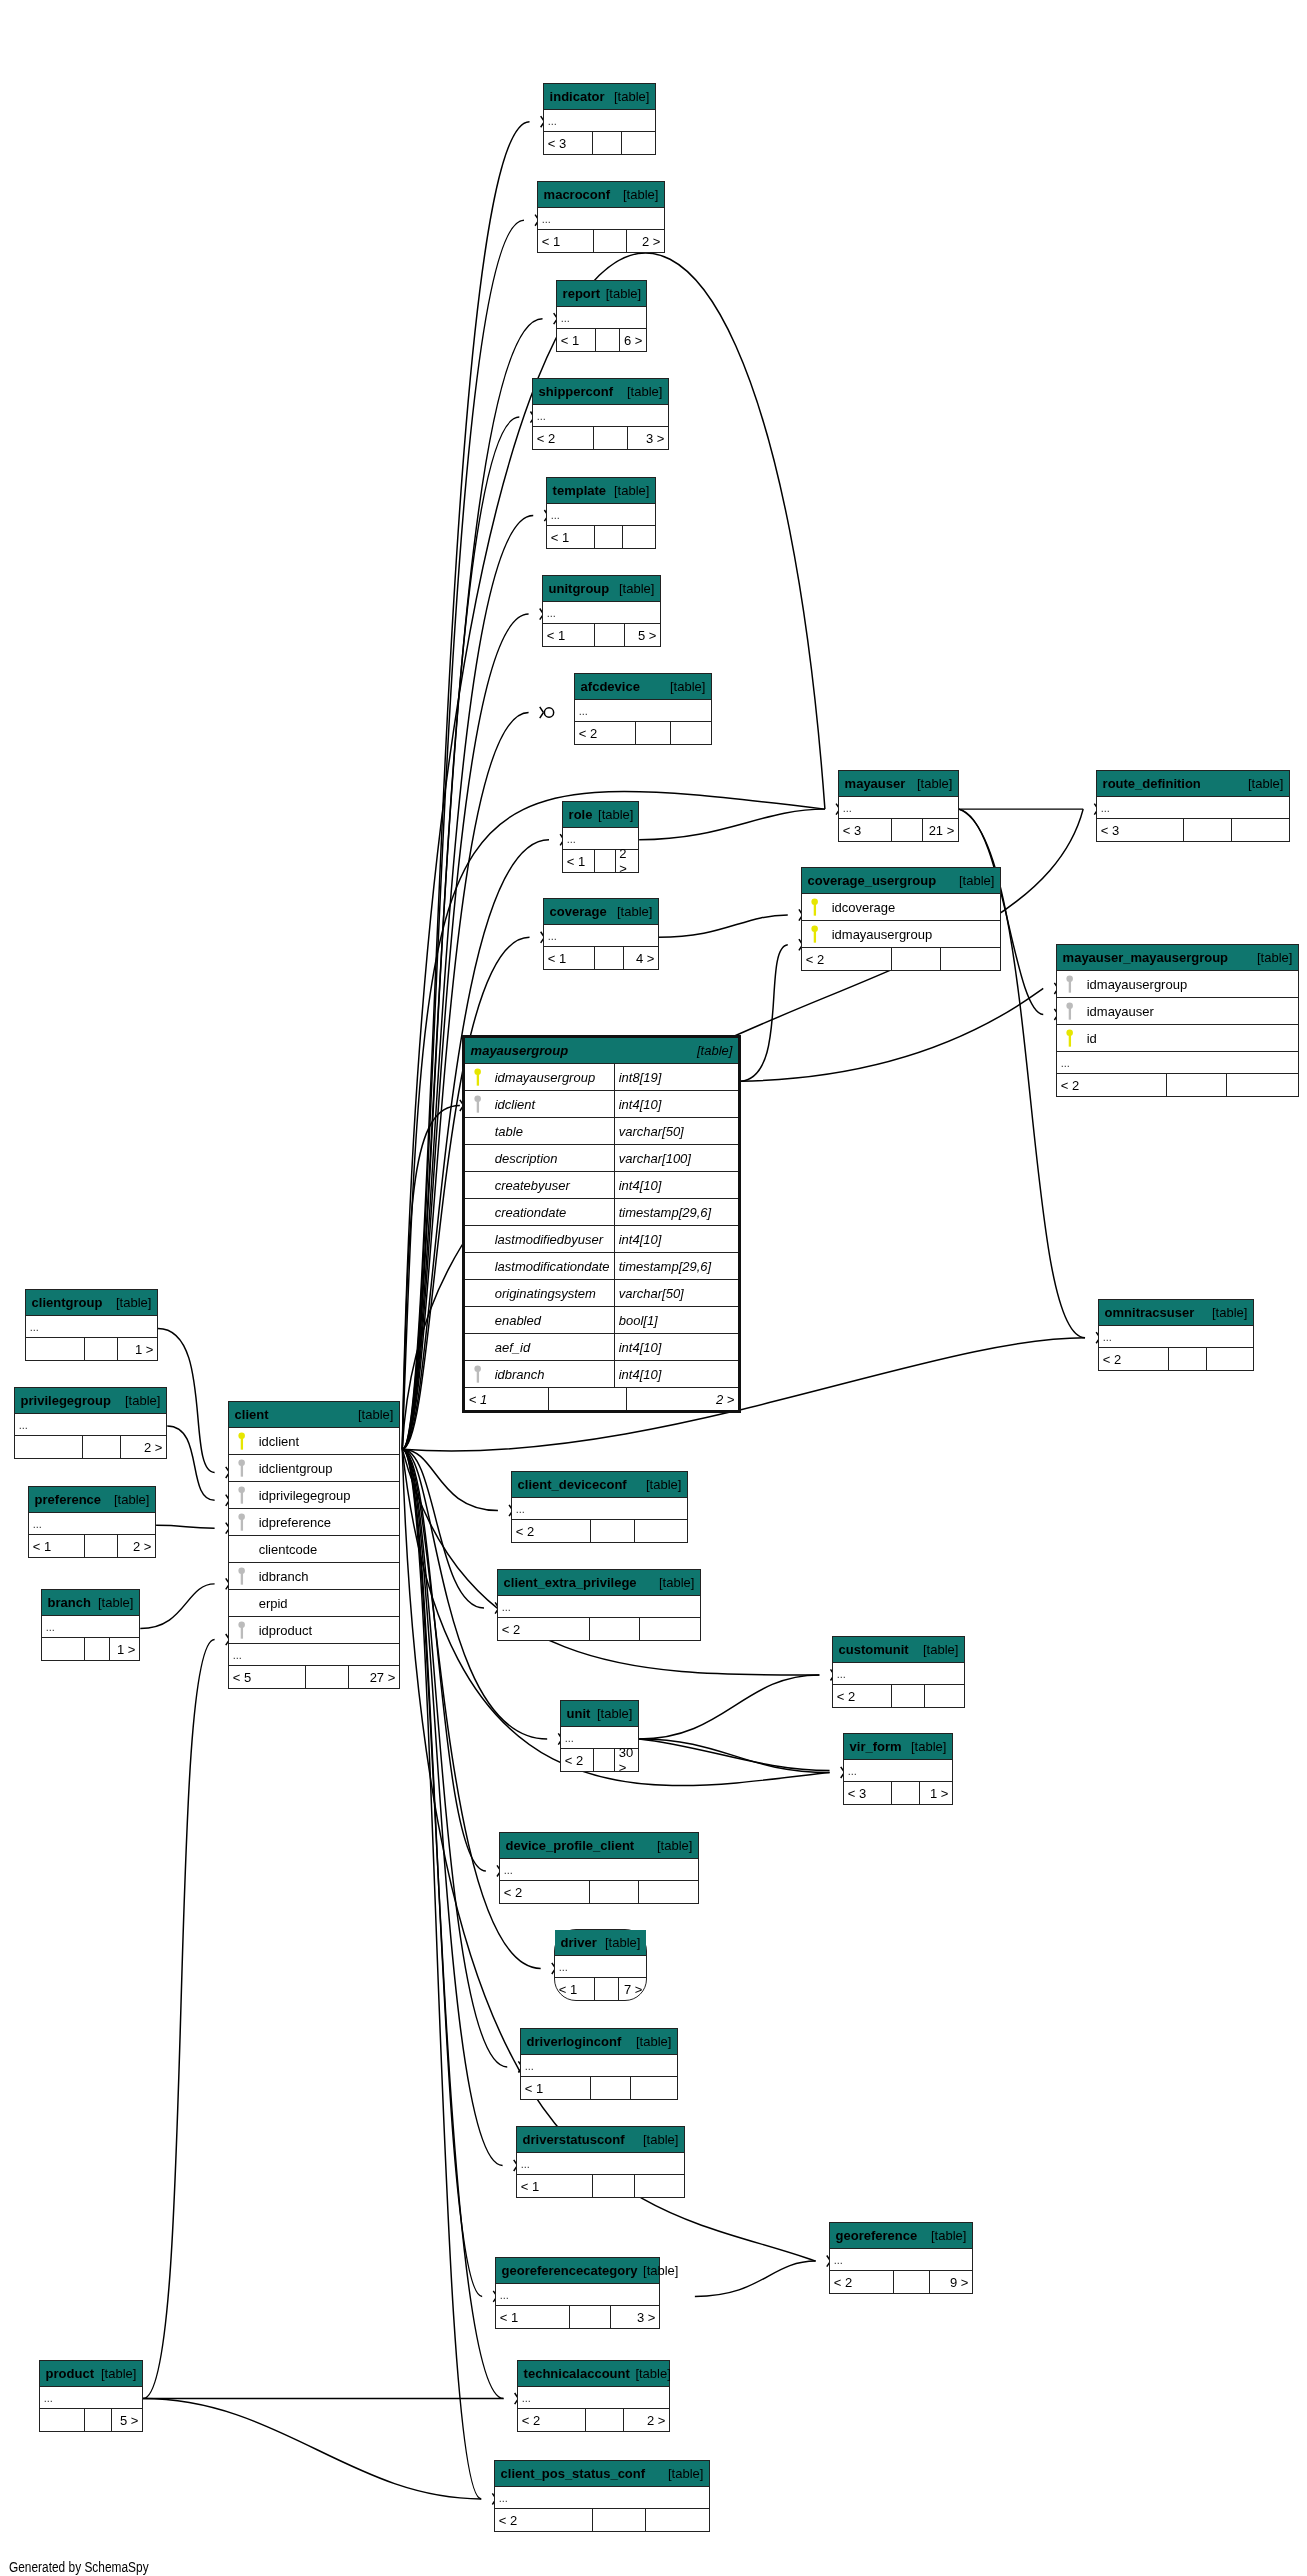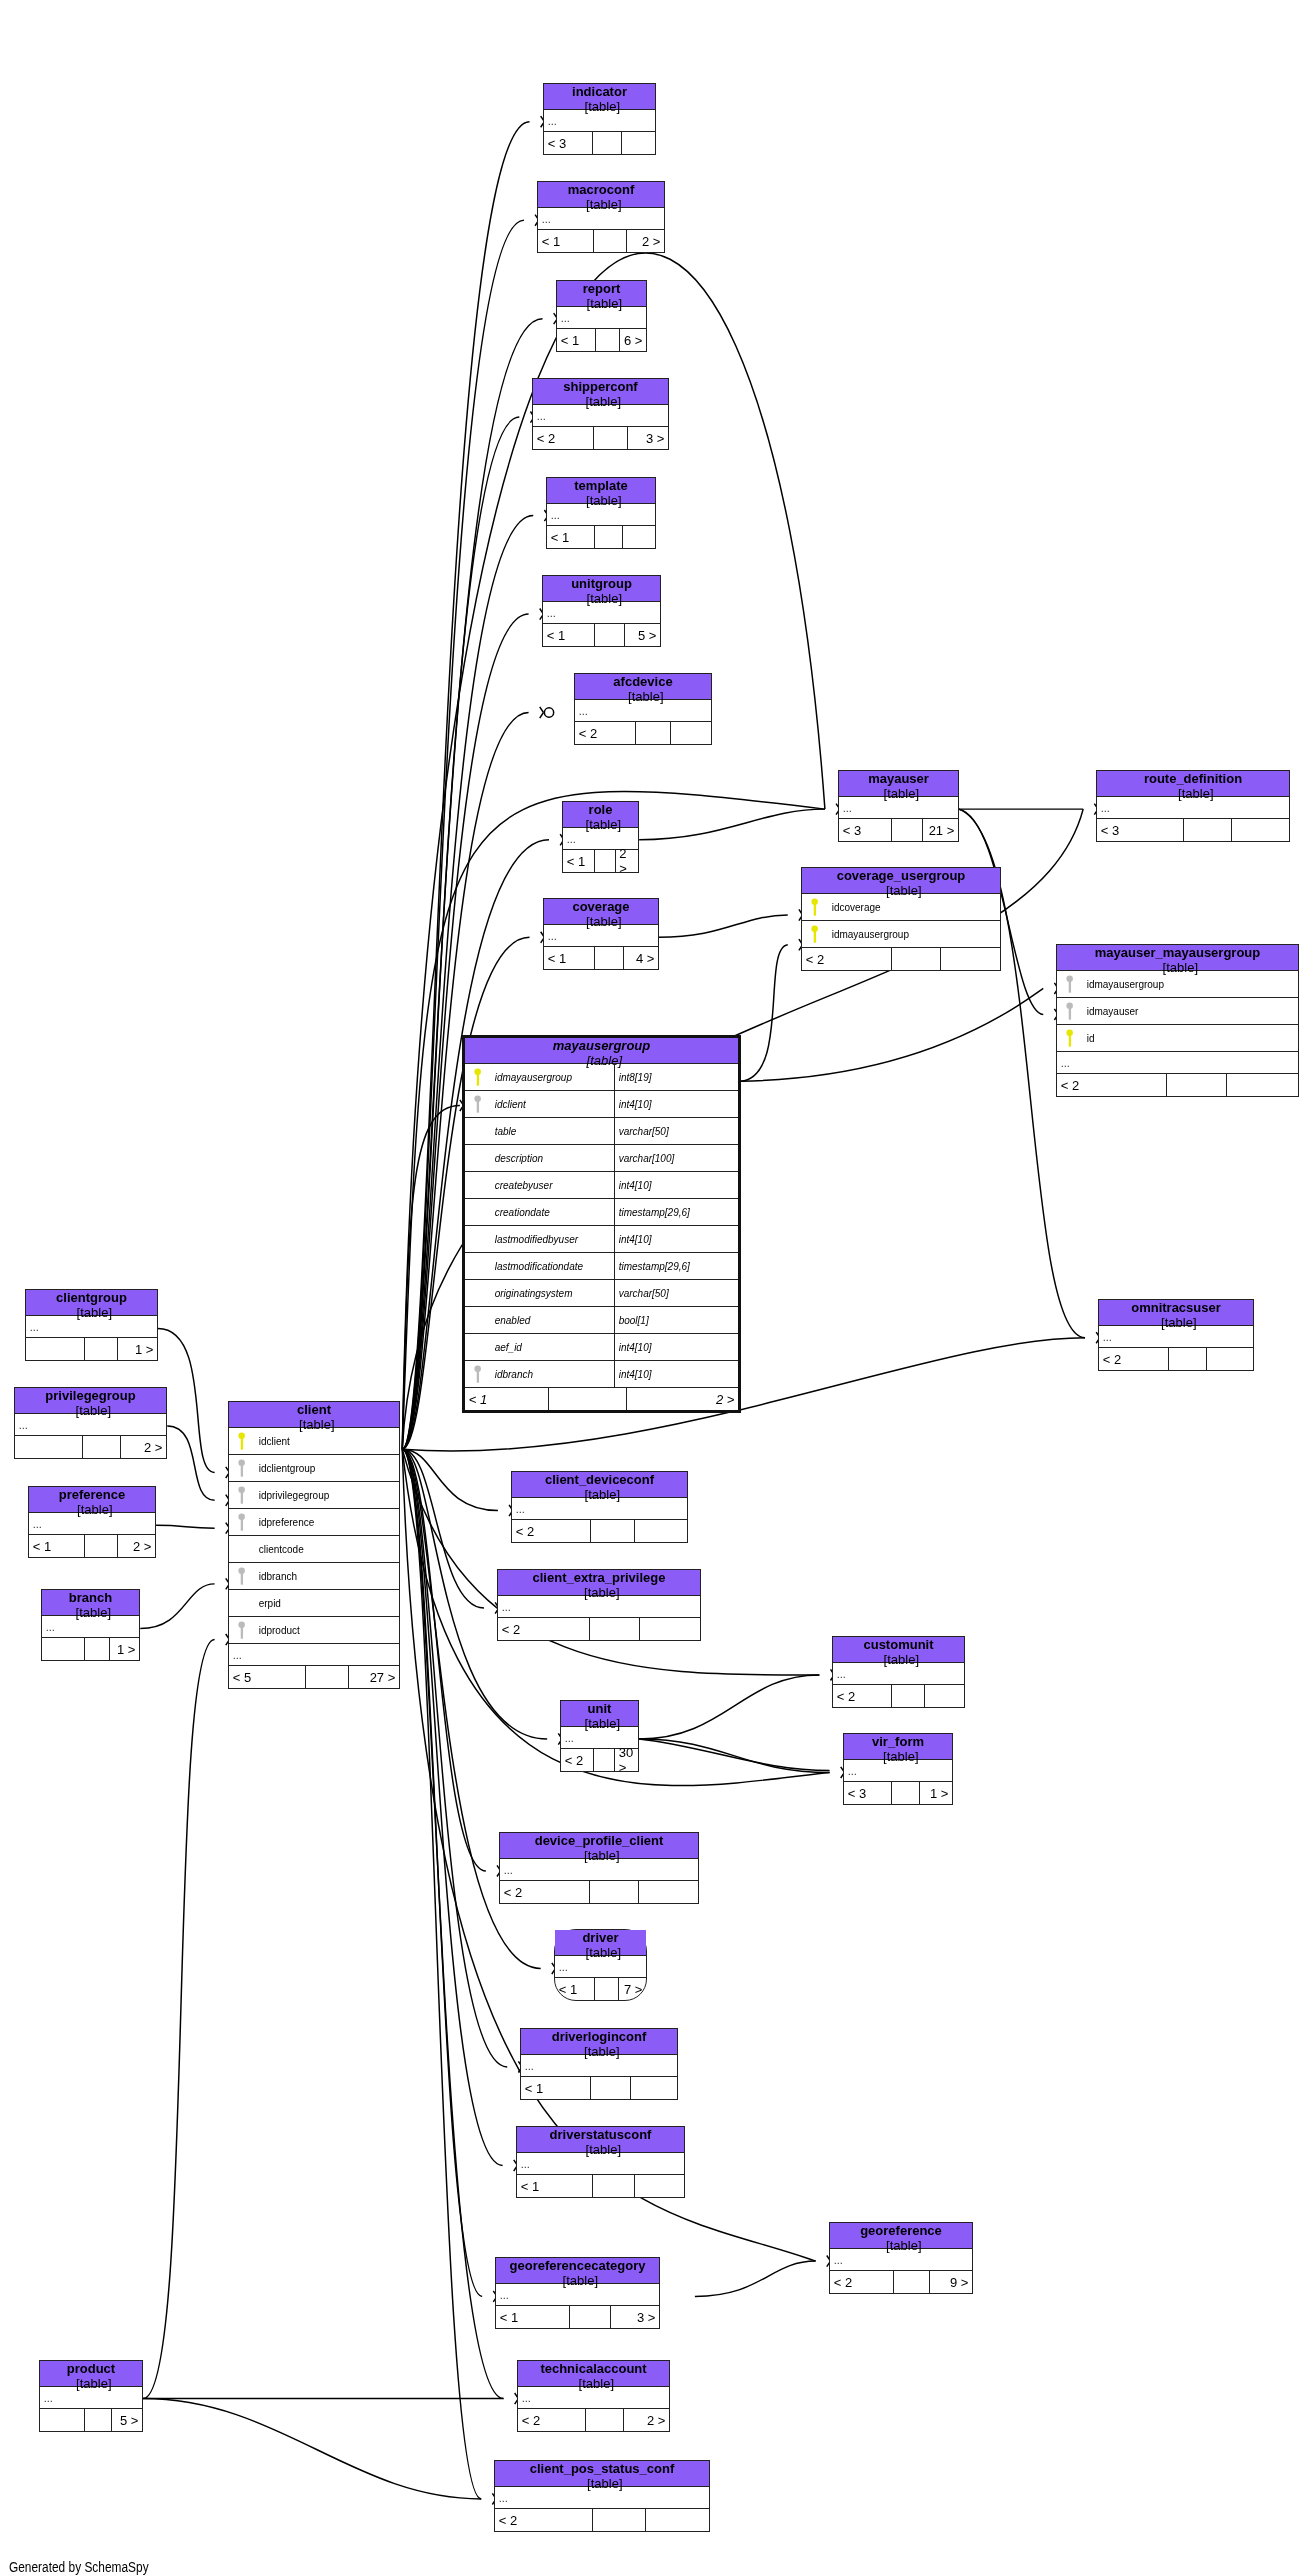--- a/index.html
+++ b/index.html
@@ -2,27 +2,27 @@
 <html style="font-size:15px"><head>
 <meta charset="utf-8">
 <style>
   html, body { margin: 0; padding: 0; background: #ffffff; }
   body { width: 1308px; height: 2576px; position: relative; overflow: hidden;
          font-family: "Liberation Sans", "DejaVu Sans", sans-serif; color: #000; }
   #edges { position: absolute; left: 0; top: 0; width: 1308px; height: 2576px; pointer-events: none; }
   #edges path { fill: none; stroke: #000; stroke-width: 1.6; }
   .tbl { position: absolute; border: 1.9px solid #222; background: #fff; box-sizing: border-box; }
   .tbl.focus { border: 3.7px solid #111; font-style: italic; }
-  .tbl .hdr { background: #8b5cf6; border-bottom: 1.9px solid #222; height: 26px; display: flex;
+  .tbl .hdr { background: #0f766e; border-bottom: 1.9px solid #222; height: 26px; display: flex;
               align-items: center; justify-content: space-between; padding: 0 5.6px; box-sizing: border-box;
-              white-space: nowrap; flex-direction: column; }
+              white-space: nowrap; }
   .tbl .hdr .nm { font-weight: bold; font-size: 13px; }
   .tbl .hdr .kind { font-size: 13px; margin-left: 5.6px; }
   .tbl .row { height: 27px; border-bottom: 1.9px solid #222; display: flex; align-items: center;
-              font-size: 10px; box-sizing: border-box; white-space: nowrap; }
+              font-size: 13px; box-sizing: border-box; white-space: nowrap; }
   .tbl .row .key { width: 26px; display: flex; justify-content: center; }
   .tbl .row .col { flex: 1; padding-left: 3.7px; }
   .tbl .row .typ { width: 124px; border-left: 1.9px solid #222; height: 100%; display: flex; align-items: center;
                    padding-left: 3.7px; box-sizing: border-box; }
   .tbl .ell { height: 22px; border-bottom: 1.9px solid #222; font-size: 11px; padding-left: 3.7px;
               display: flex; align-items: center; box-sizing: border-box; color: #333; }
   .tbl .foot { height: 22px; display: flex; font-size: 13px; }
   .tbl .foot div { box-sizing: border-box; display: flex; align-items: center; padding: 0 3.7px; }
   .tbl .foot .f1 { flex: 1.6; border-right: 1.9px solid #222; }
   .tbl .foot .f2 { flex: 0.8; border-right: 1.9px solid #222; }

